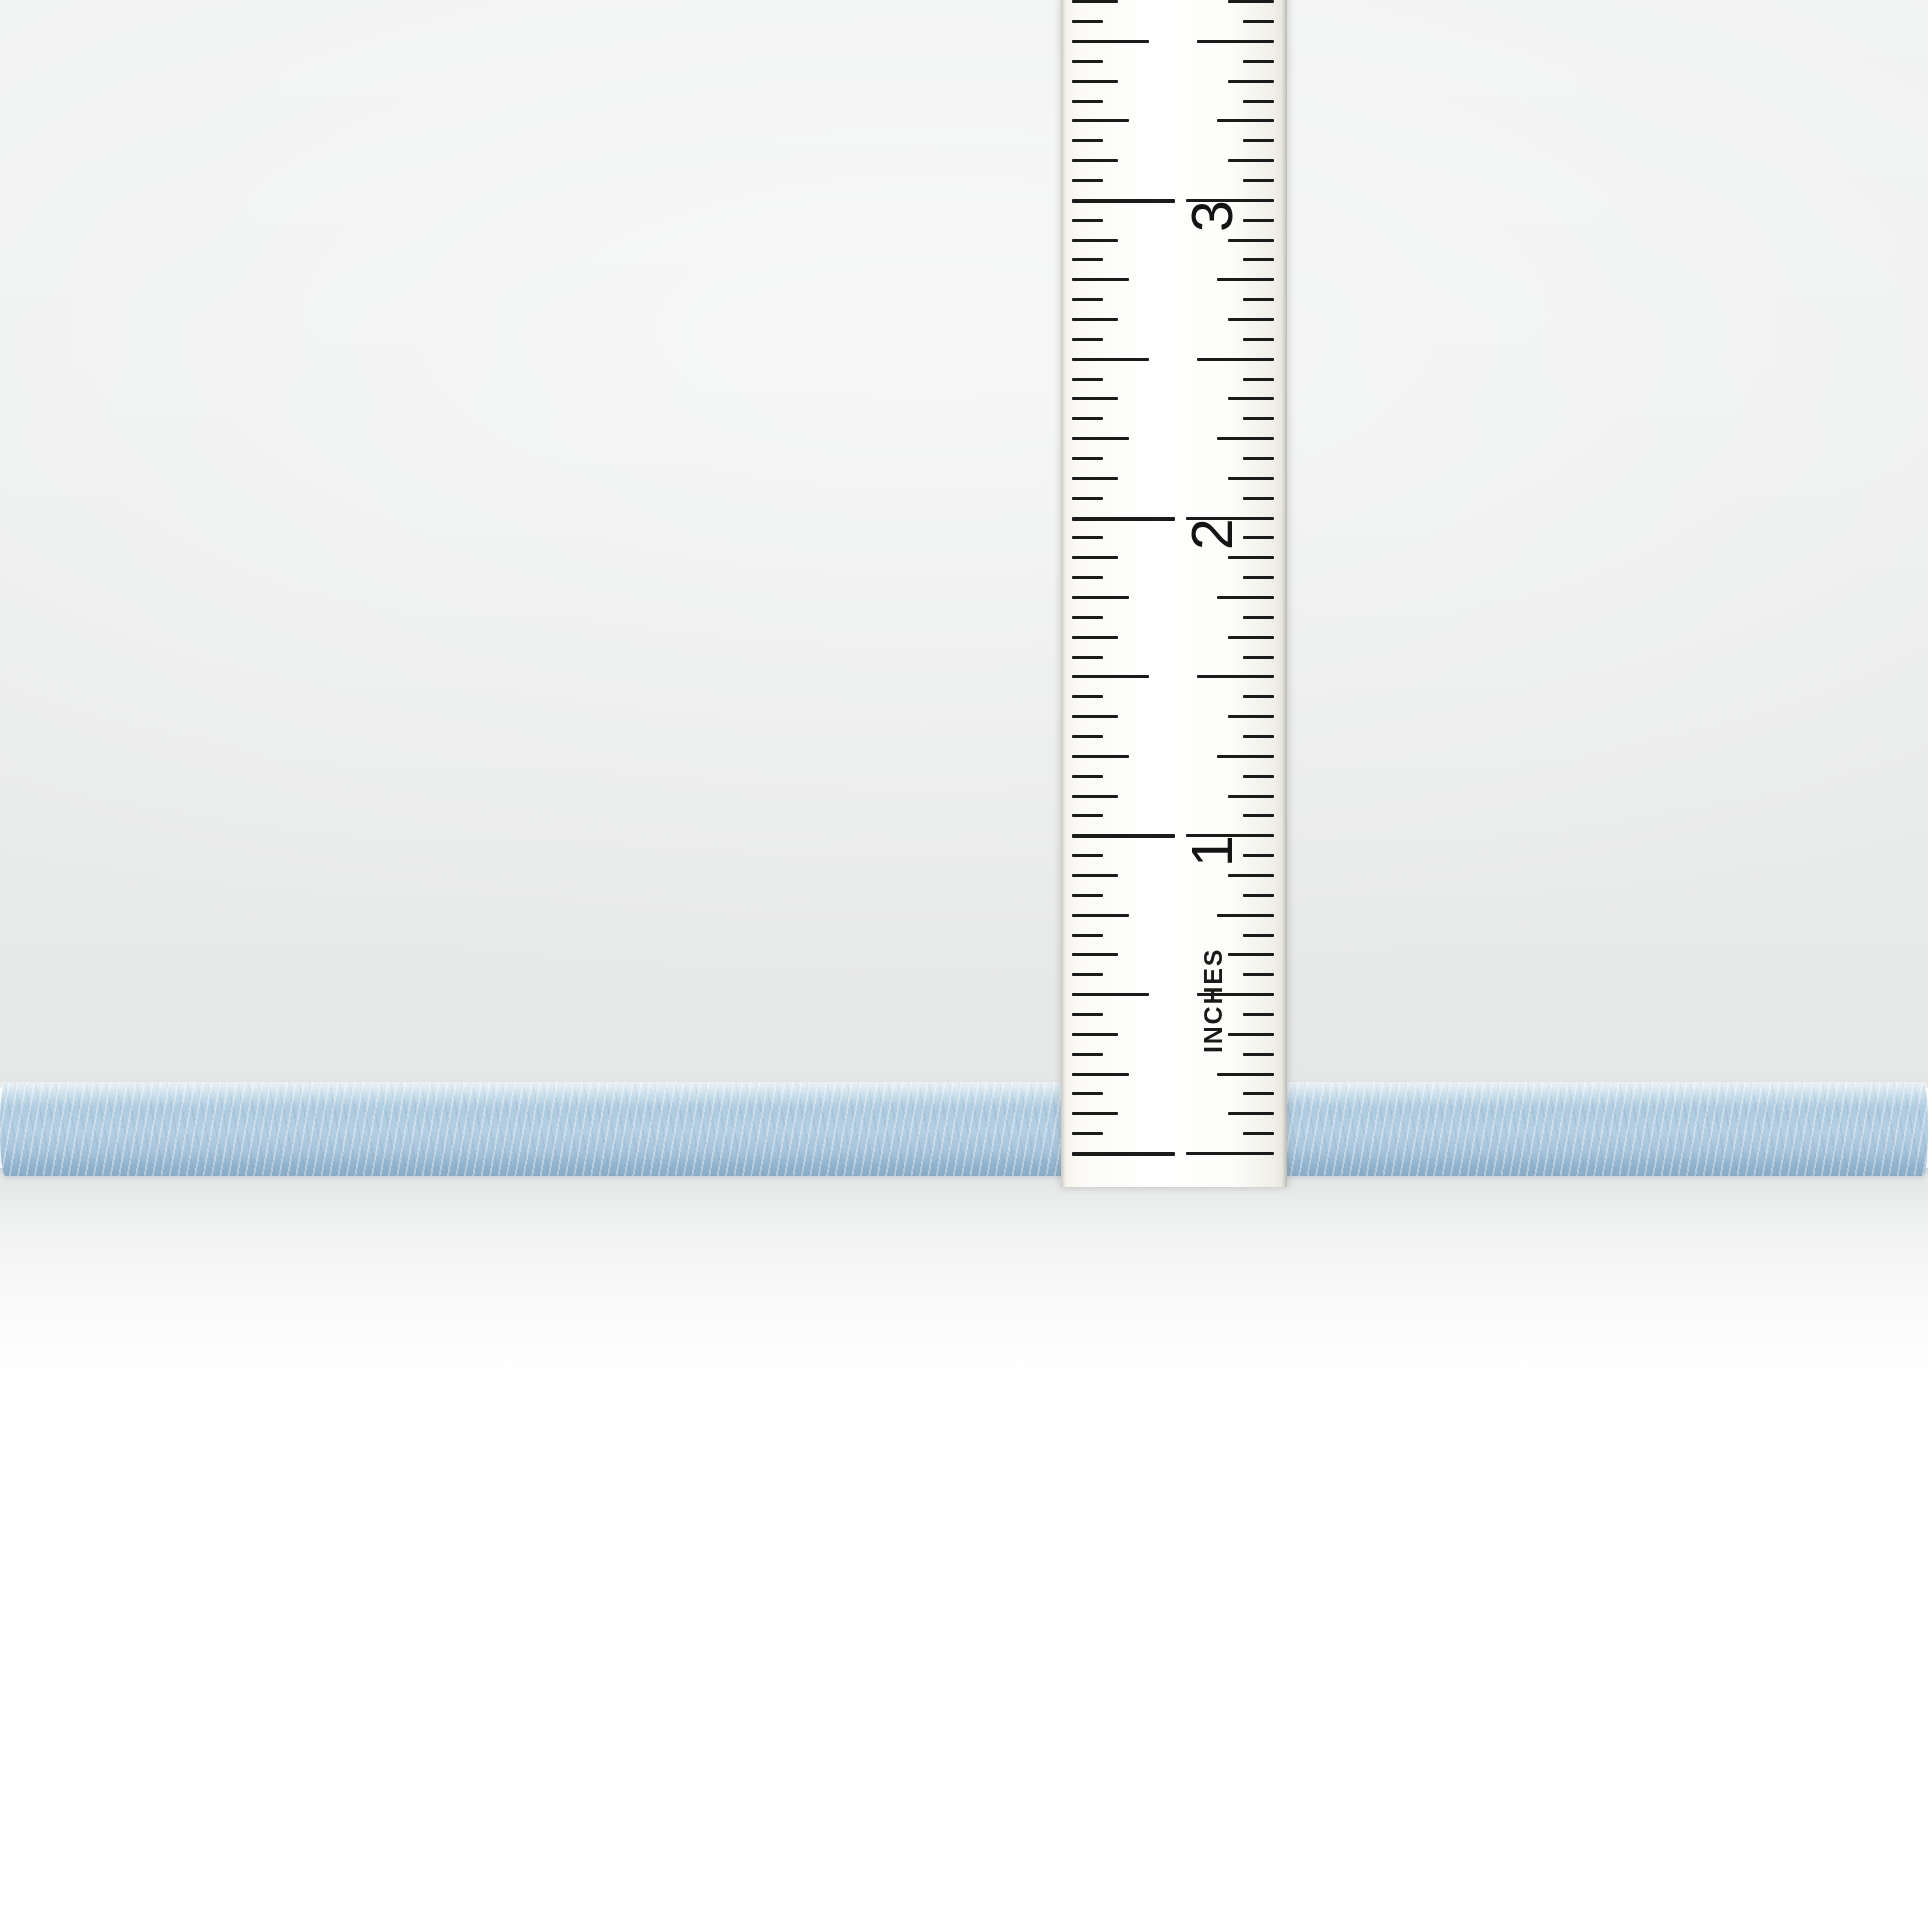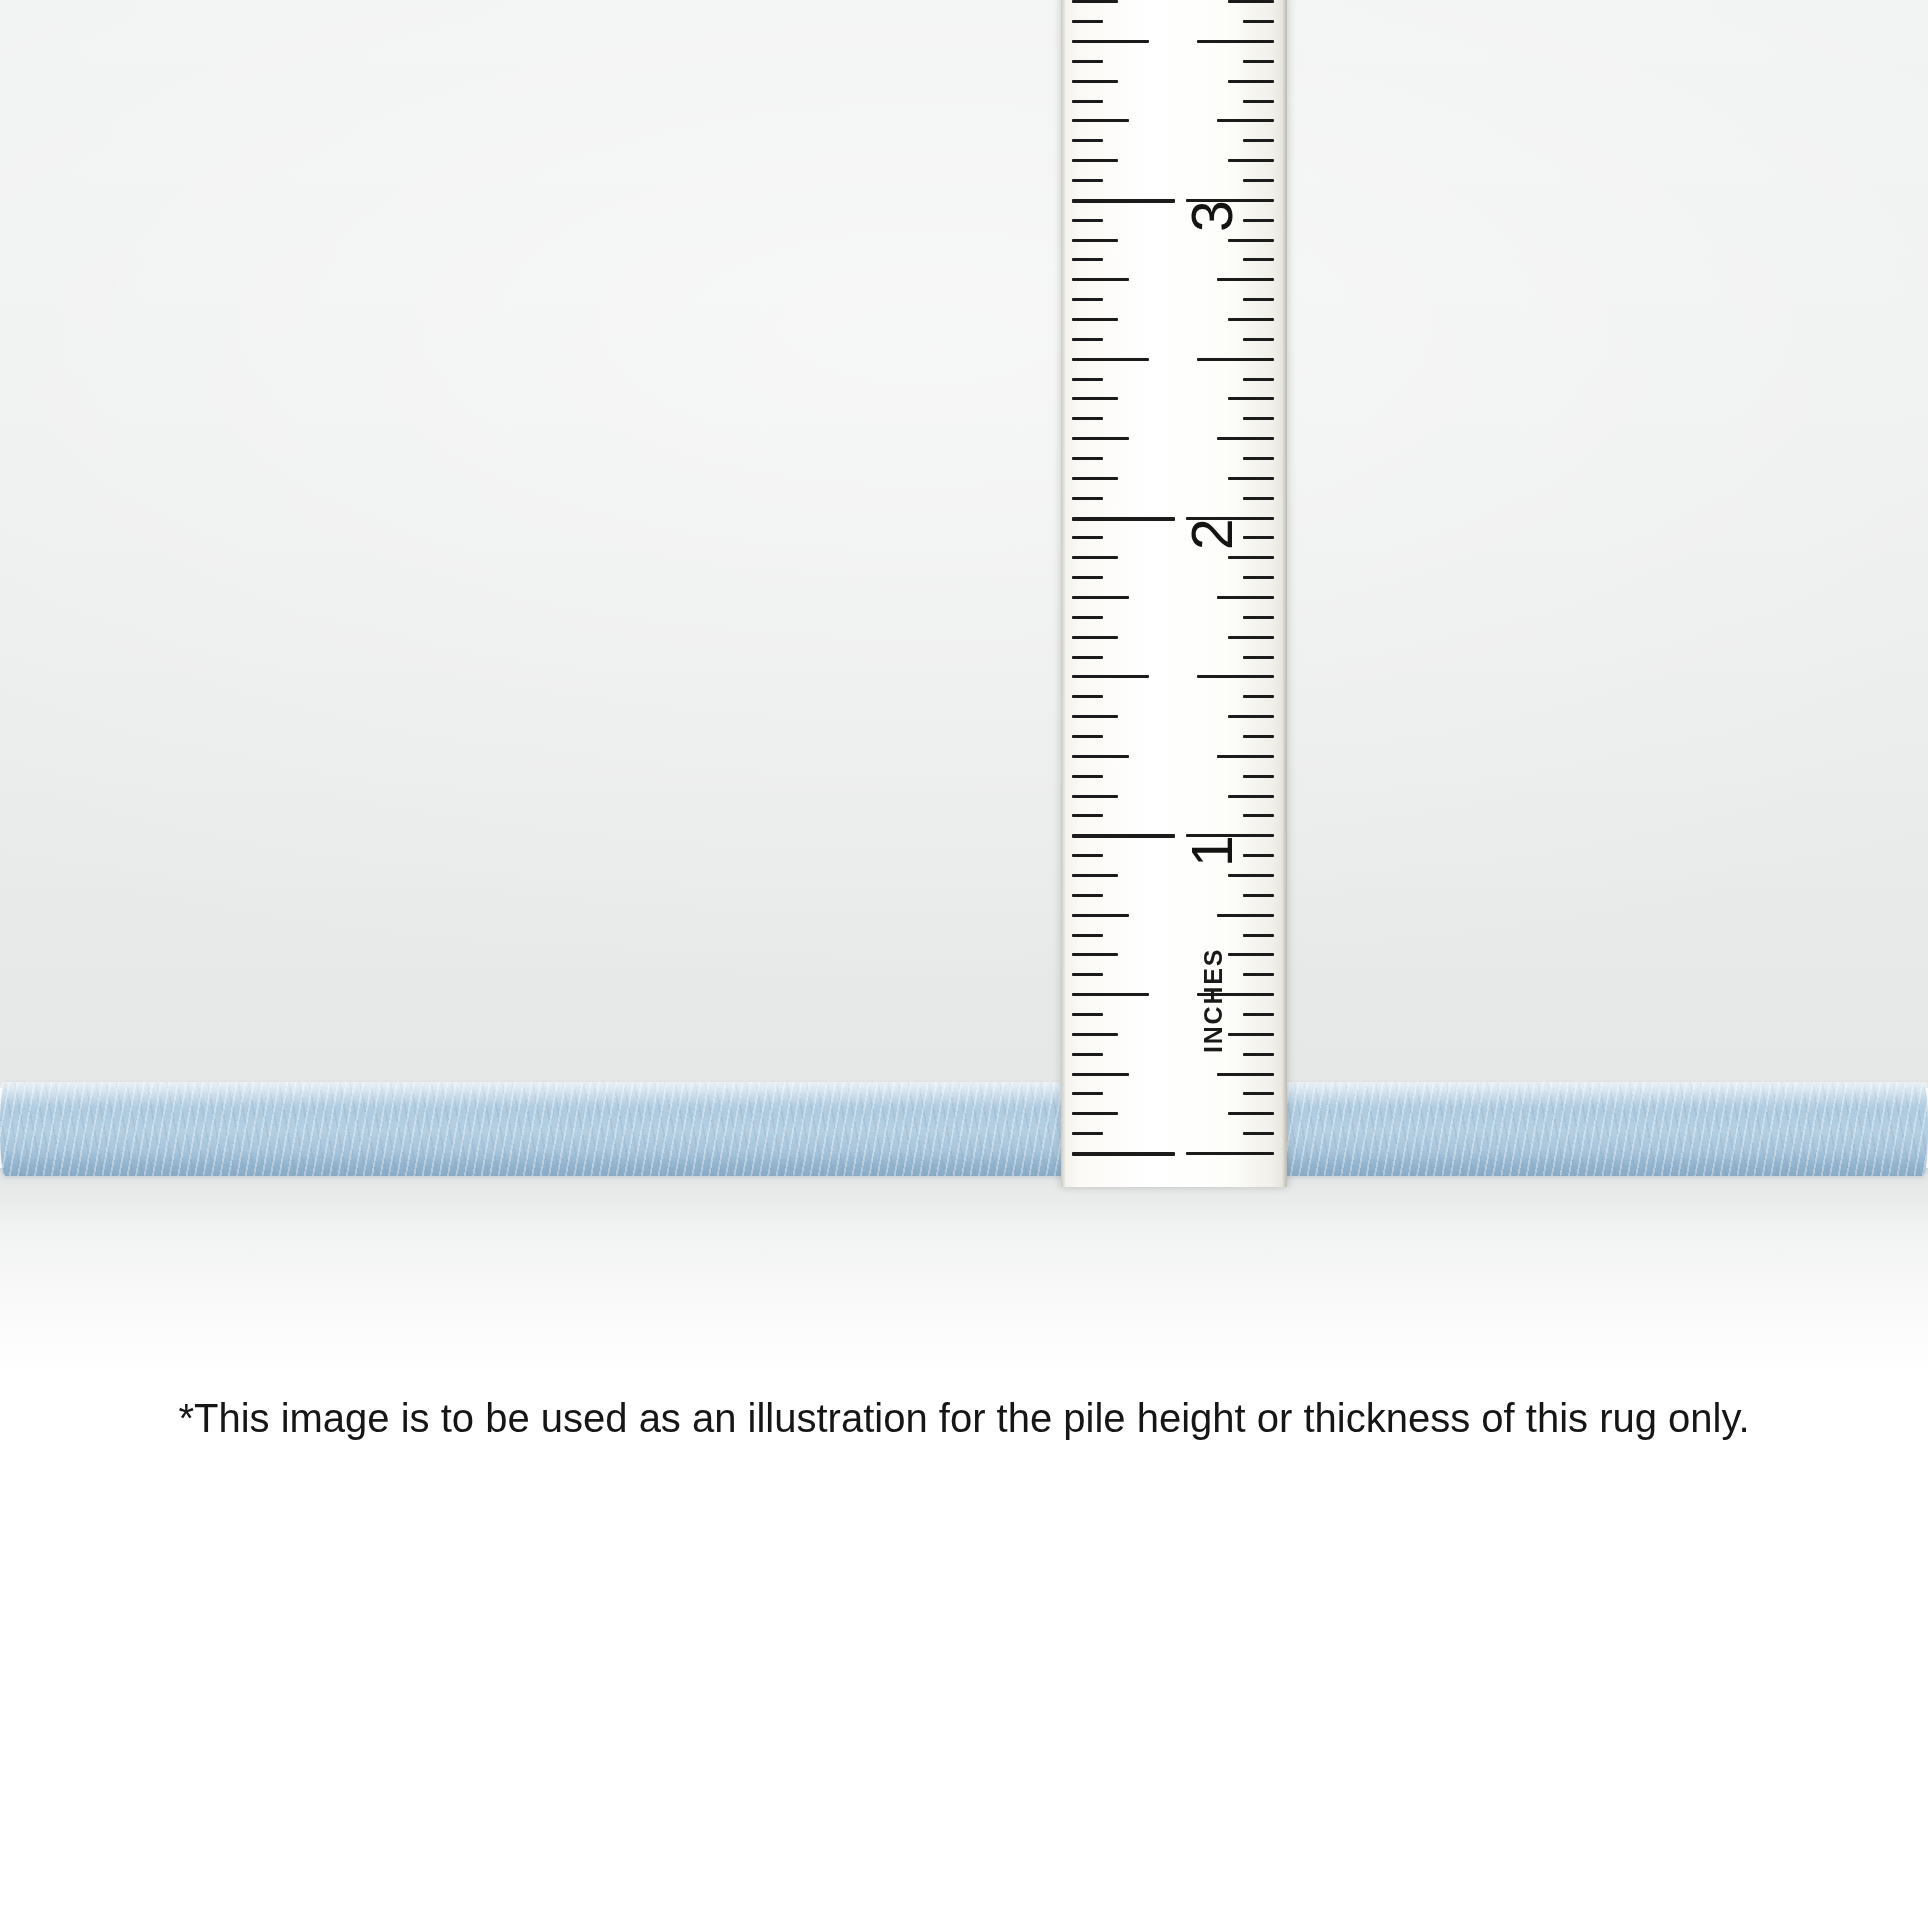--- a/index.html
+++ b/index.html
@@ -333,17 +333,16 @@
       </div>
 
     <div class="rnum" id="num1" style="top: 872px;">1</div>
     <div class="rnum" id="num2" style="top: 555px;">2</div>
     <div class="rnum" id="num3" style="top: 237px;">3</div>
 
     <div class="inches-label">INCHES</div>
   </div>
 
   <div class="caption">
-    <span class="line">*This image is to be used as an illustration for the pile height or thickness of this rug only.</span>
   </div>
 
 </div>
 
 
 </body></html>

